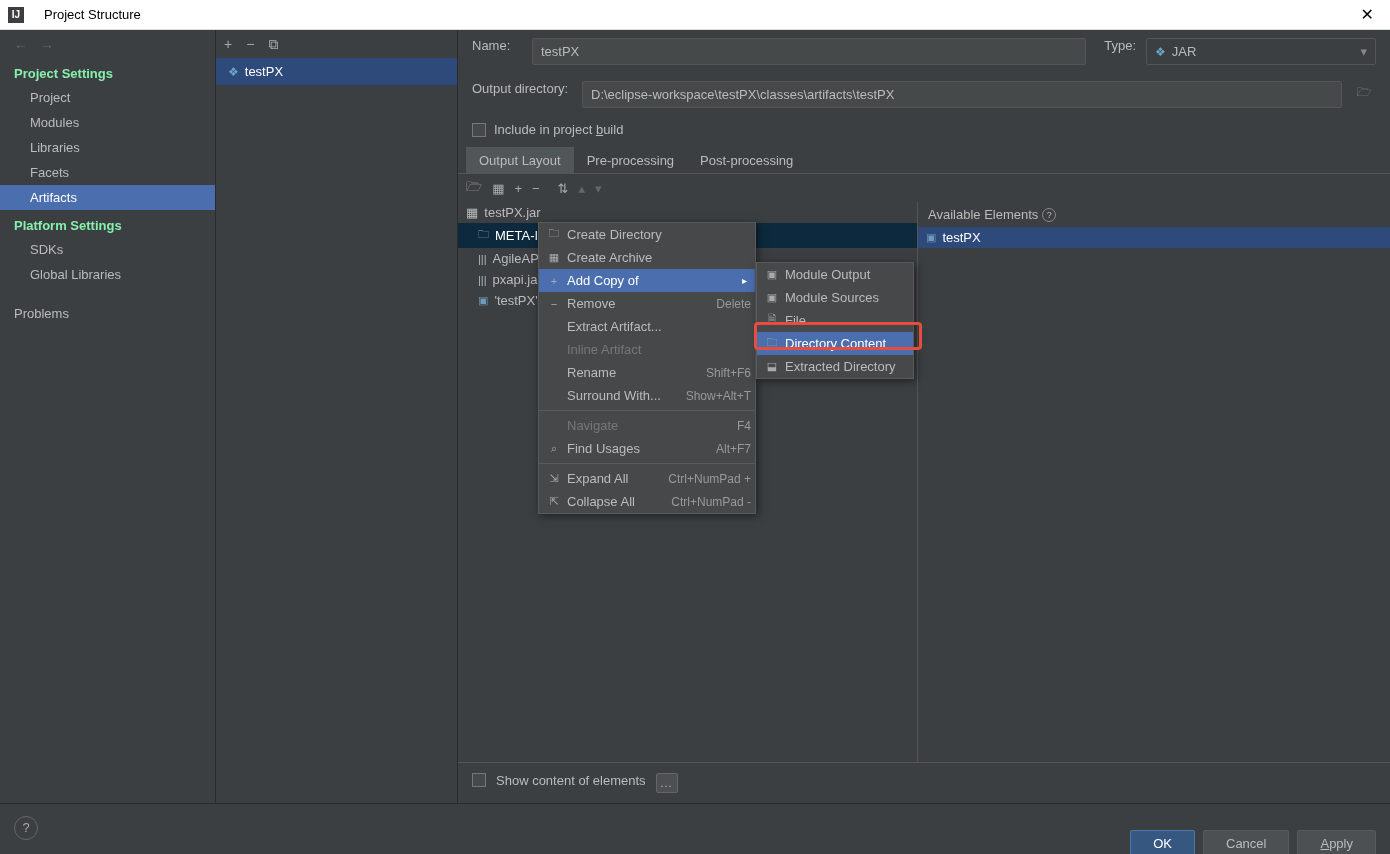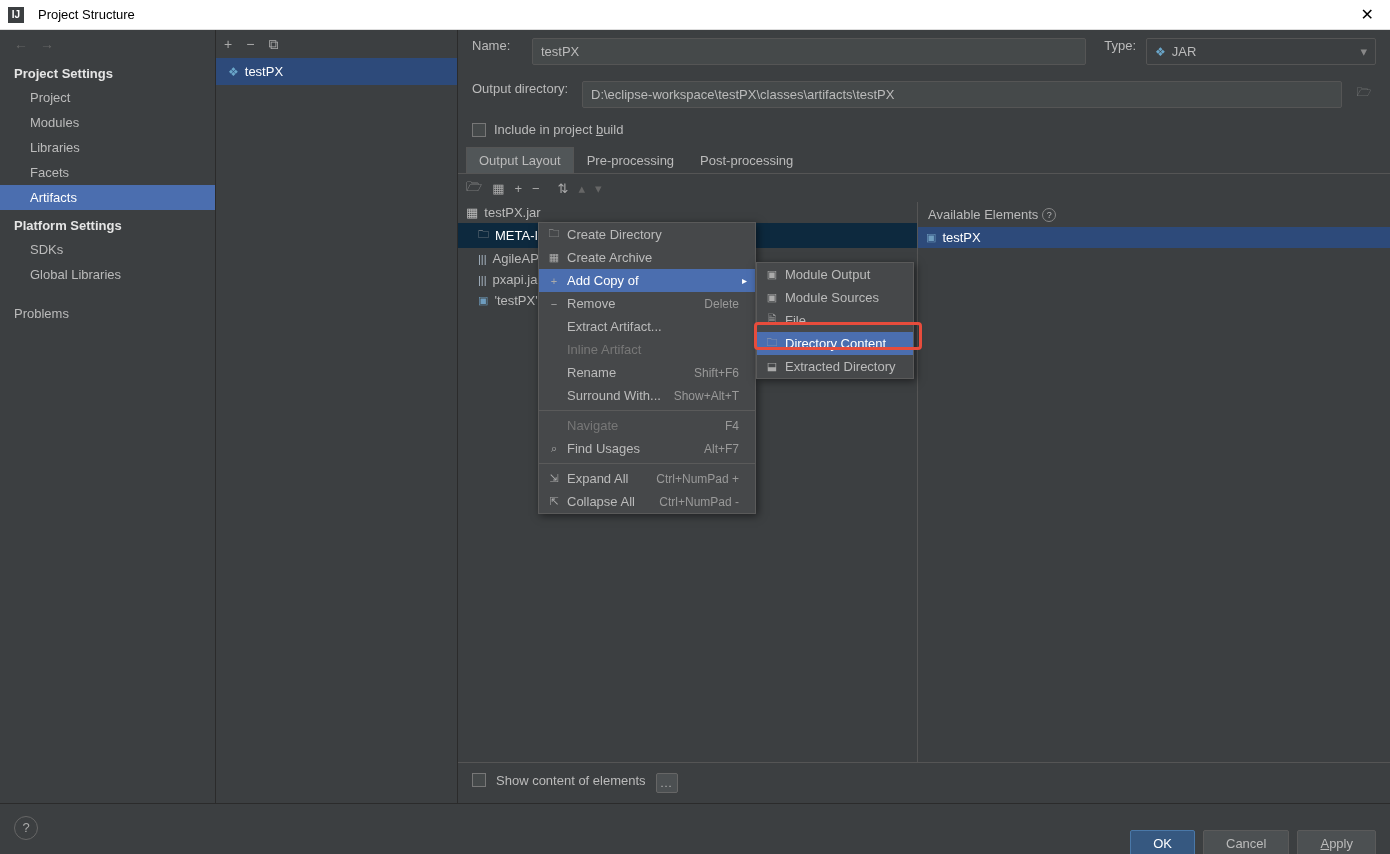--- a/index.html
+++ b/index.html
@@ -1,25 +1,25 @@
 <!DOCTYPE html>
 <html><head>
 <meta charset="utf-8">
 <style>
 * { box-sizing: border-box; margin: 0; padding: 0; }
 body { font-family: "Segoe UI", Arial, sans-serif; font-size: 12px; background: #3c3f41; color: #bbbbbb; overflow: hidden; width: 1390px; height: 854px; }
 .titlebar { height: 30px; background: #ffffff; display: flex; align-items: center; padding: 0 8px; border-bottom: 1px solid #ddd; color: #000; }
-.titlebar .app-icon { width: 16px; height: 16px; background: #3c3f41; display: inline-flex; align-items: center; justify-content: center; margin-right: 14px; font-size: 10px; color: #fff; font-weight: bold; }
+.titlebar .app-icon { width: 16px; height: 16px; background: #3c3f41; display: inline-flex; align-items: center; justify-content: center; margin-right: 20px; font-size: 10px; color: #fff; font-weight: bold; }
 .titlebar .title { flex: 1; font-size: 13px; }
 .titlebar .close-x { font-size: 16px; cursor: pointer; padding: 0 8px; }
 .main { display: flex; height: 773px; }
 .sidebar { width: 216px; background: #3c3f41; border-right: 1px solid #2b2b2b; }
 .nav-row { height: 28px; display: flex; align-items: center; padding: 0 14px; gap: 12px; }
 .nav-arrow { color: #666; font-size: 14px; }
-.section-header { font-weight: bold; color: #e5e5e5; padding: 8px 14px 4px; font-size: 13px; }
+.section-header { font-weight: bold; color: #86efac; padding: 8px 14px 4px; font-size: 13px; }
 .section-item { padding: 5px 14px 5px 30px; cursor: pointer; font-size: 13px; }
 .section-item.selected { background: #4b6eaf; color: #fff; }
 .mid-col { width: 242px; background: #3c3f41; border-right: 1px solid #2b2b2b; }
 .mid-toolbar { height: 28px; display: flex; align-items: center; padding: 0 8px; gap: 14px; color: #aaa; font-size: 14px; }
 .mid-item { padding: 6px 12px; background: #2d4a7a; color: #fff; display: flex; align-items: center; gap: 6px; font-size: 13px; }
 .jar-icon { color: #6aa6c9; font-size: 12px; }
 .right-col { flex: 1; background: #3c3f41; display: flex; flex-direction: column; position: relative; }
 .form-row { display: flex; align-items: flex-start; padding: 8px 14px; gap: 10px; }
 .form-label { width: 100px; color: #bbbbbb; font-size: 13px; }
 .form-label.short { width: 50px; }
@@ -42,21 +42,21 @@
 .tree-row.sel { background: #0d293e; color: #fff; }
 .tree-row.avail-sel { background: #2d4a7a; color: #fff; }
 .indent1 { padding-left: 20px; }
 .folder-icon { color: #aaa; font-size: 11px; }
 .module-icon { color: #6e9cbe; font-size: 11px; }
 .lib-icon { color: #a9b7c6; font-size: 11px; }
 .context-menu { position: absolute; background: #46484a; border: 1px solid #5a5a5a; box-shadow: 2px 2px 8px rgba(0,0,0,0.5); z-index: 100; min-width: 218px; }
 .ctx-item { padding: 4px 12px 4px 28px; font-size: 13px; color: #bbbbbb; display: flex; align-items: center; position: relative; cursor: pointer; }
 .ctx-item.selected { background: #4b6eaf; color: #fff; }
 .ctx-item.disabled { color: #777; }
-.ctx-item .shortcut { position: absolute; right: 16px; color: #999; font-size: 12px; }
+.ctx-item .shortcut { position: absolute; right: 4px; color: #999; font-size: 12px; }
 .ctx-item .submenu-arrow { position: absolute; right: 8px; font-size: 10px; }
 .ctx-item .ctx-icon { position: absolute; left: 8px; font-size: 11px; color: #aaa; width: 14px; text-align: center; }
 .ctx-sep { height: 1px; background: #5a5a5a; margin: 3px 0; }
 .submenu { left: 218px; top: 40px; min-width: 158px; }
 .highlight-box { position: absolute; border: 3px solid #e74c3c; border-radius: 4px; z-index: 101; pointer-events: none; }
 .bottom-section { border-top: 1px solid #555; padding: 10px 14px; display: flex; gap: 10px; font-size: 13px; }
 .ellipsis-btn { width: 22px; height: 20px; background: #4c5052; border: 1px solid #666; display: flex; align-items: center; justify-content: center; border-radius: 2px; font-size: 11px; letter-spacing: 1px; }
 .footer { height: 48px; border-top: 1px solid #2b2b2b; display: flex; align-items: center; padding: 0 14px; }
 .help-btn { width: 24px; height: 24px; border: 1px solid #666; border-radius: 50%; display: flex; align-items: center; justify-content: center; font-size: 13px; color: #aaa; }
 .footer-spacer { flex: 1; }

